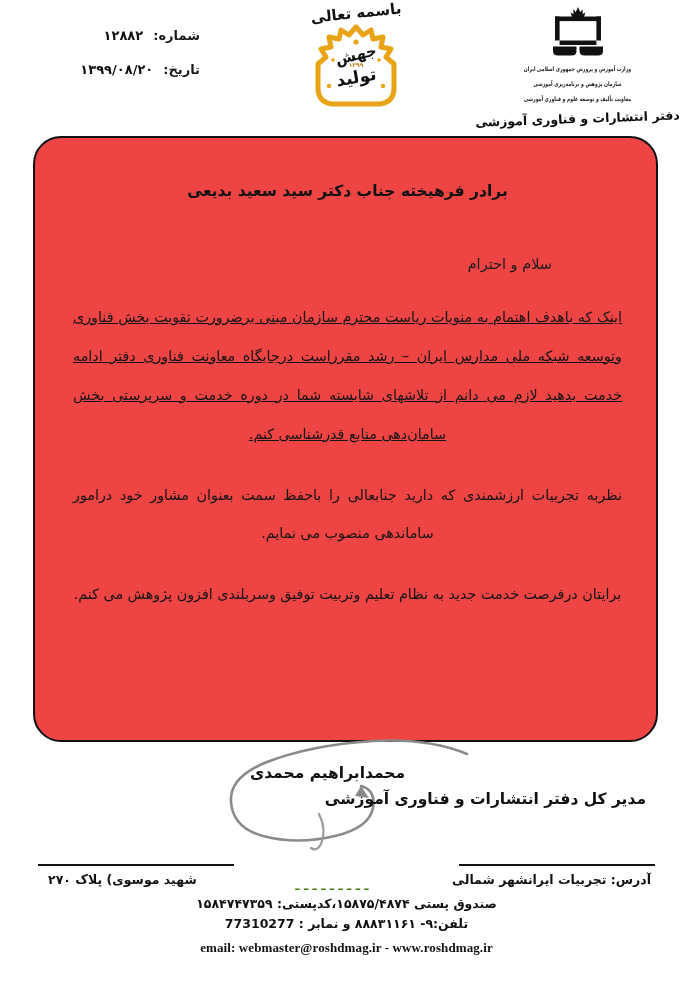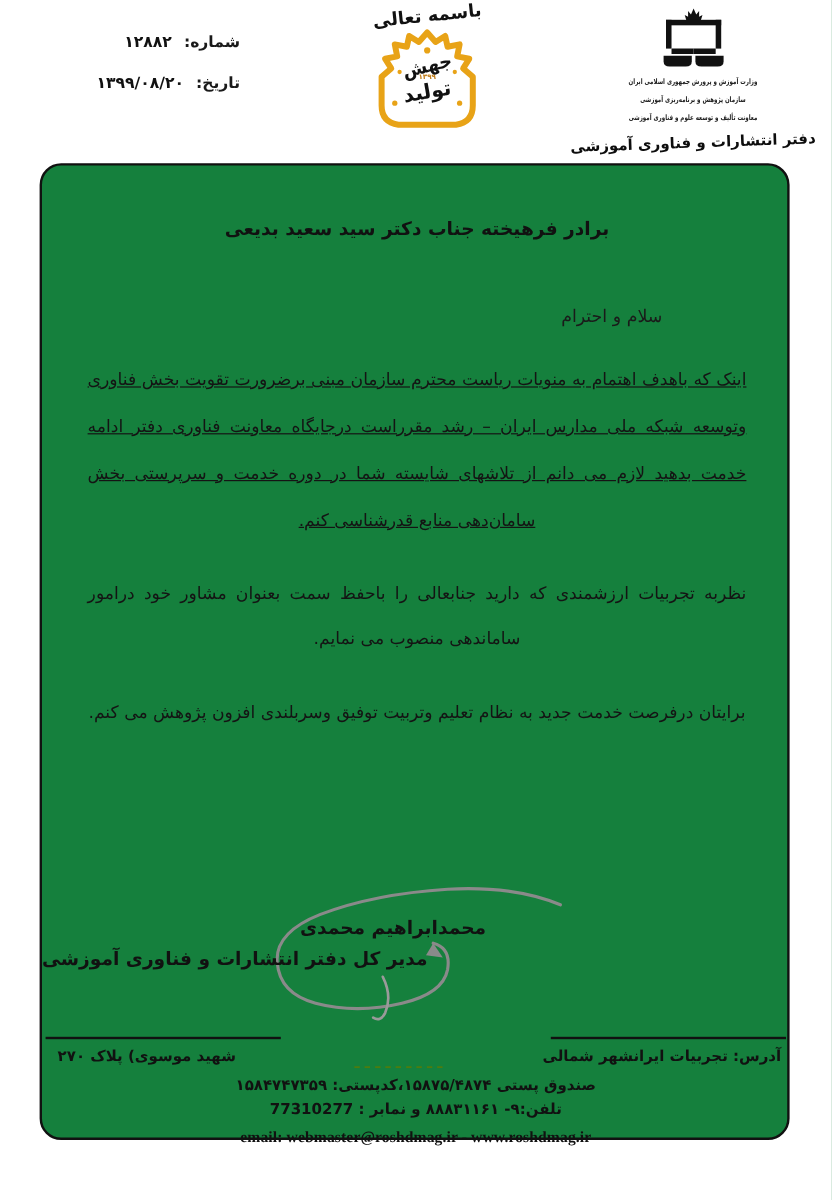--- a/index.html
+++ b/index.html
@@ -141,25 +141,25 @@
     transform: rotate(-2deg);
     letter-spacing: 0.3px;
   }
 
   
   .frame {
     position: absolute;
     top: 136px;
     left: 33px;
     width: 625px;
-    height: 814px;
+    height: 606px;
     border: 2.2px solid #111111;
-    border-radius: 18px;
+    border-radius: 28px;
     box-sizing: border-box;
-    background: #15803d;
+    background: #ef4444;
   }
 
   .letter-body {
     position: absolute;
     top: 0; left: 0;
     width: 625px;
     padding: 26px 34px 0 34px;
     box-sizing: border-box;
     direction: rtl;
     text-align: right;
@@ -221,21 +221,21 @@
     font-weight: 700;
     color: #111;
     padding-right: 40px;
     box-sizing: border-box;
   }
   .sig-title {
     position: absolute;
     top: 54px;
     left: 0;
     width: 625px;
-    text-align: left;
+    text-align: right;
     font-size: 15.5px;
     font-weight: 700;
     color: #111;
     padding-right: 14px;
     box-sizing: border-box;
   }
 
   
   .footer {
     position: absolute;

